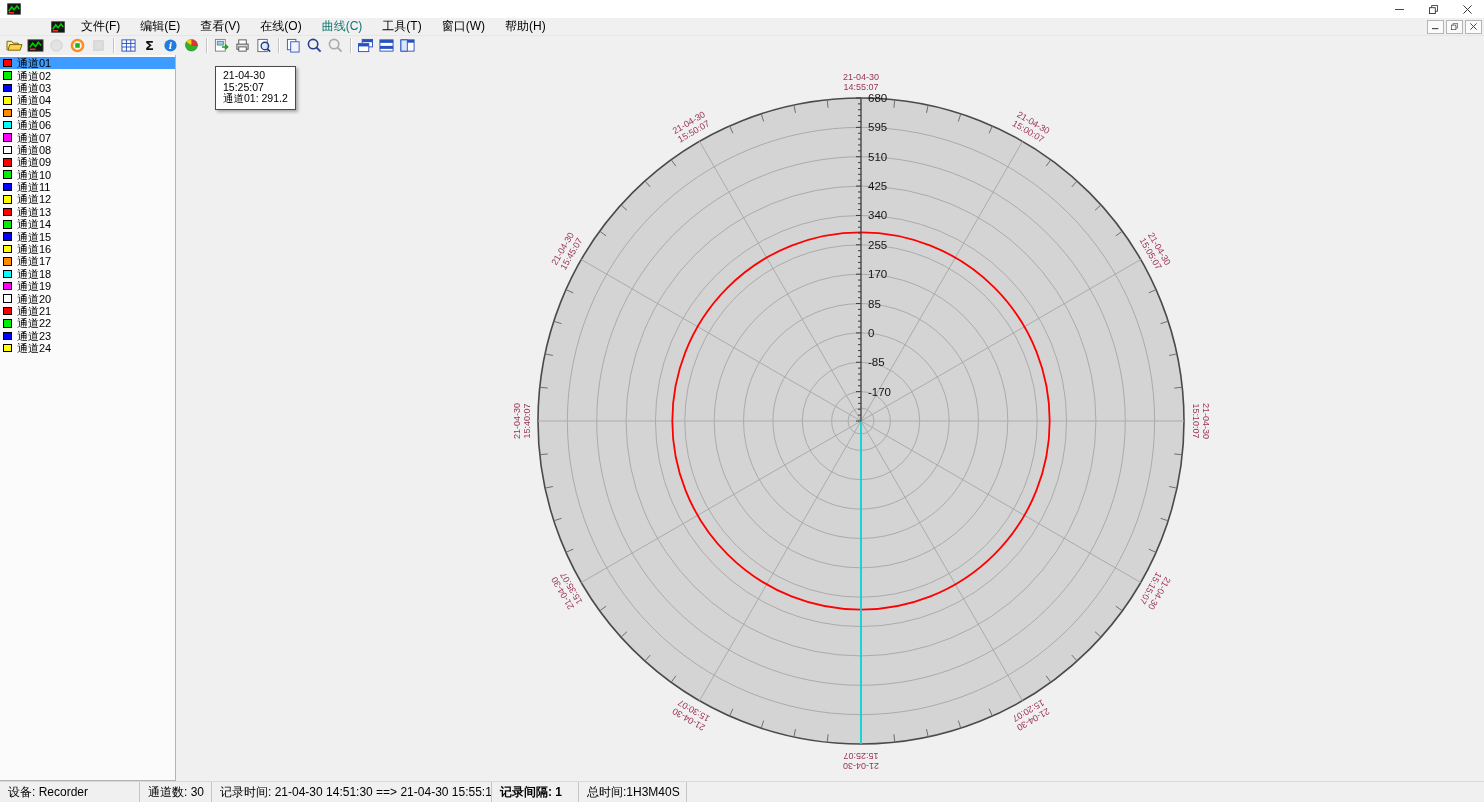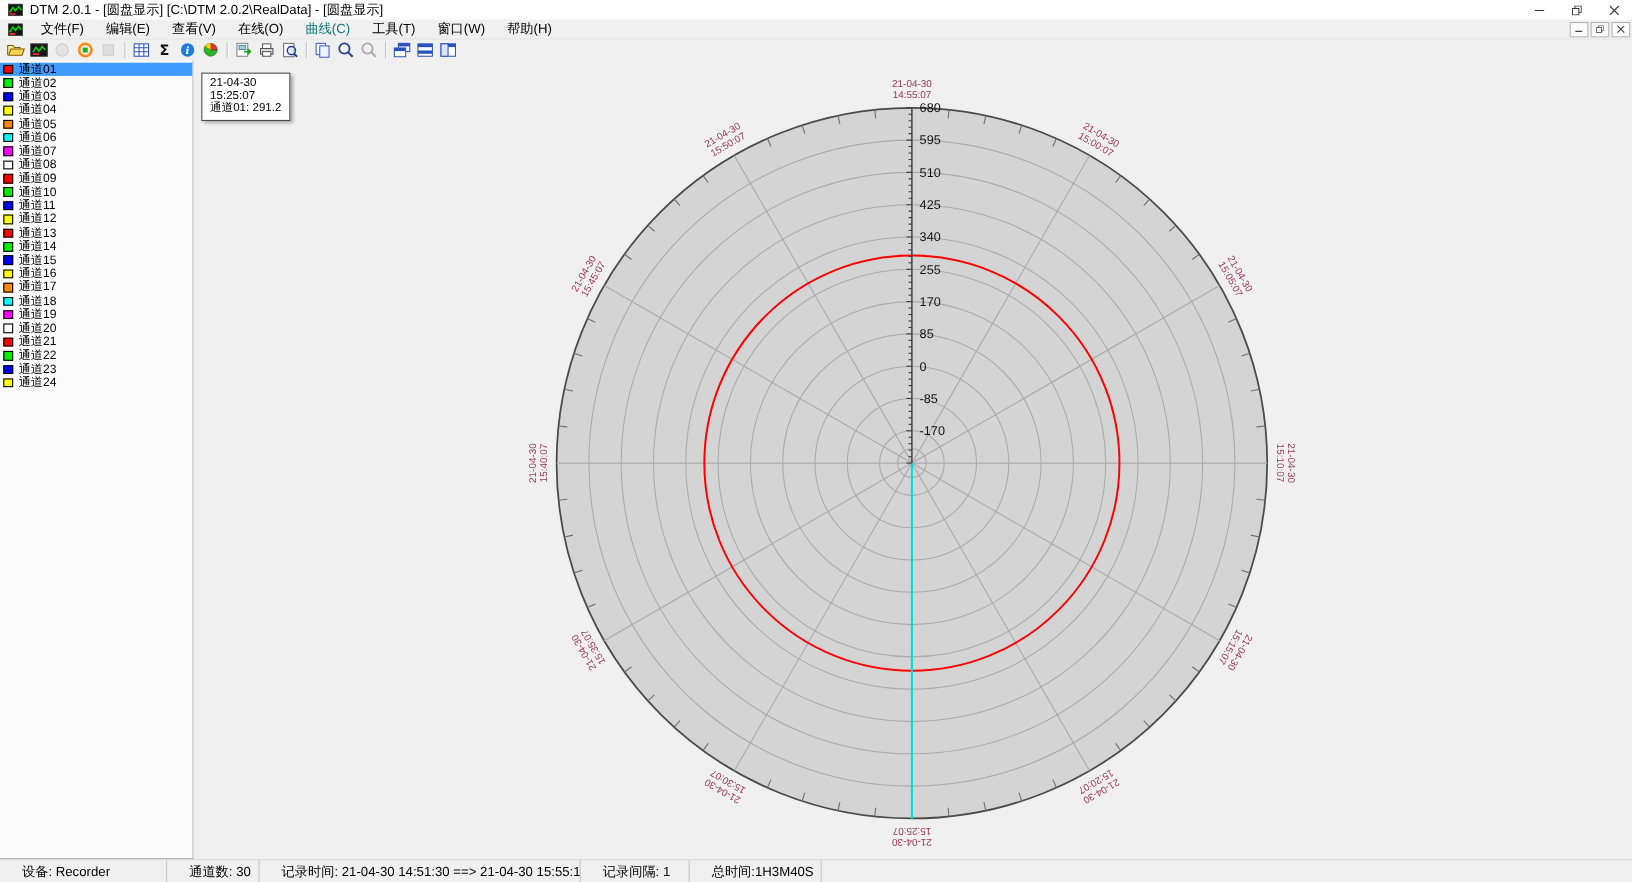--- a/index.html
+++ b/index.html
@@ -10,65 +10,64 @@
     cursor:default; user-select:none;
   }
   
   .titlebar { height:18px; background:#ffffff; display:flex; align-items:center; padding-left:7px; }
   .app-icon { width:14px; height:12px; margin-right:6px; flex:0 0 auto; }
   .title-text { font-size:12px; color:#000; white-space:nowrap; }
   .titlebar-spacer { flex:1; }
   .win-btn { width:34px; height:18px; display:flex; align-items:center; justify-content:center; }
   .win-btn svg { width:9px; height:9px; }
   
-  .menubar { height:17px; background:#f0f0f0; display:flex; align-items:center; padding-left:7px; }
+  .menubar { height:17px; background:#f0f0f0; display:flex; align-items:center; padding-left:7px;margin-left:44px; }
   .menu-item { padding:1px 10px; font-size:12px; white-space:nowrap; }
   .menu-item.disabled { color:#0f766e; }
   .menubar-spacer { flex:1; }
   .mdi-btn { width:17px; height:14px; border:1px solid #b5b5b5; background:#fbfbfb;
              display:flex; align-items:center; justify-content:center; margin-right:2px; }
   .mdi-btn svg { width:7px; height:7px; }
   
   .toolbar { height:20px; background:#f0f0f0; border-top:1px solid #e6e6e6;
              display:flex; align-items:center; padding-left:4px; }
   .tool-btn { width:20px; height:18px; display:flex; align-items:center; justify-content:center; margin-right:1px; }
   .tool-btn svg { width:17px; height:15px; }
   .tool-btn.disabled { filter:grayscale(1) opacity(.4); }
   .tool-sep { width:1px; height:15px; background:#c3c3c3; margin:0 4px; box-shadow:1px 0 0 #fff; }
   
-  .main { display:flex; height:726px; }
+  .main { display:flex; height:726px;gap:32px; }
   .left-panel { width:176px; background:#fbfbfb; border-right:1px solid #b4b4b4;
                 border-bottom:1px solid #b4b4b4; padding-top:2px; overflow:hidden; }
   .channel-item { height:12.4px; display:flex; align-items:center; padding-left:3px; font-size:11px; line-height:12px; }
   .channel-item.selected { background:#3e9bff; }
   .chan-swatch { width:9px; height:8.5px; border:1px solid #000; margin-right:5px; flex:0 0 auto; }
   .chan-label { white-space:nowrap; }
   
   .chart-area { position:relative; flex:1; background:#f0f0f0; }
   .chart-area svg.polar { position:absolute; left:0; top:0; }
   .tooltip { position:absolute; left:7px; top:11px; background:#ffffff; border:1px solid #4a4a4a;
              box-shadow:2px 2px 3px rgba(0,0,0,.3); padding:3px 7px 4px 7px; font-size:10.5px;
              line-height:11.5px; z-index:5; white-space:nowrap; }
   
   .statusbar { height:21px; background:#f0f0f0; border-top:1px solid #d9d9d9;
                display:flex; align-items:center; font-size:12px; }
   .status-cell { height:100%; display:flex; align-items:center; padding-left:8px;
-                 border-right:1px solid #c6c6c6; white-space:nowrap; overflow:hidden;margin-left:12px; }
+                 border-right:1px solid #c6c6c6; white-space:nowrap; overflow:hidden; }
   .status-cell.fill { flex:1; border-right:none; }
 </style>
 </head>
 <body>
 
 <div class="titlebar">
   <svg class="app-icon" viewBox="0 0 18 16">
     <rect x="0.5" y="1" width="17" height="14" fill="#141414" stroke="#3a3a3a"></rect>
     <polyline points="2,11 6,5 9,9 13,4 16,8" fill="none" stroke="#00d000" stroke-width="2"></polyline>
     <line x1="2" y1="13" x2="9" y2="13" stroke="#ff2a2a" stroke-width="2"></line>
   </svg>
-  <span class="title-text">DTM 2.0.1 - [圆盘显示] [C:\DTM 2.0.2\RealData] - [圆盘显示]</span>
   <span class="titlebar-spacer"></span>
   <span class="win-btn">
     <svg viewBox="0 0 10 10">
         <line x1="0" y1="5" x2="10" y2="5" stroke="#333" stroke-width="1"></line>
       </svg>
   </span>
   <span class="win-btn">
     <svg viewBox="0 0 10 10">
         <rect x="0.5" y="3" width="6.5" height="6.5" fill="none" stroke="#333"></rect>
         <path d="M3 3 V0.5 H9.5 V7 H7" fill="none" stroke="#333"></path>
@@ -534,16 +533,16 @@
       <div>15:25:07</div>
       <div>通道01: 291.2</div>
     </div>
   </div>
 </div>
 
 <div class="statusbar">
     <span class="status-cell" style="width: 140px;">设备: Recorder</span>
     <span class="status-cell" style="width: 72px;">通道数: 30</span>
     <span class="status-cell" style="width: 280px;">记录时间:  21-04-30 14:51:30 ==&gt; 21-04-30 15:55:10</span>
-    <span class="status-cell" style="width: 87px;">记录间隔:  1</span>
+    <span class="status-cell" style="width: 87px; font-weight: bold;">记录间隔:  1</span>
     <span class="status-cell" style="width: 108px;">总时间:1H3M40S</span>
     <span class="status-cell fill"></span>
   </div>
 
 </body></html>

